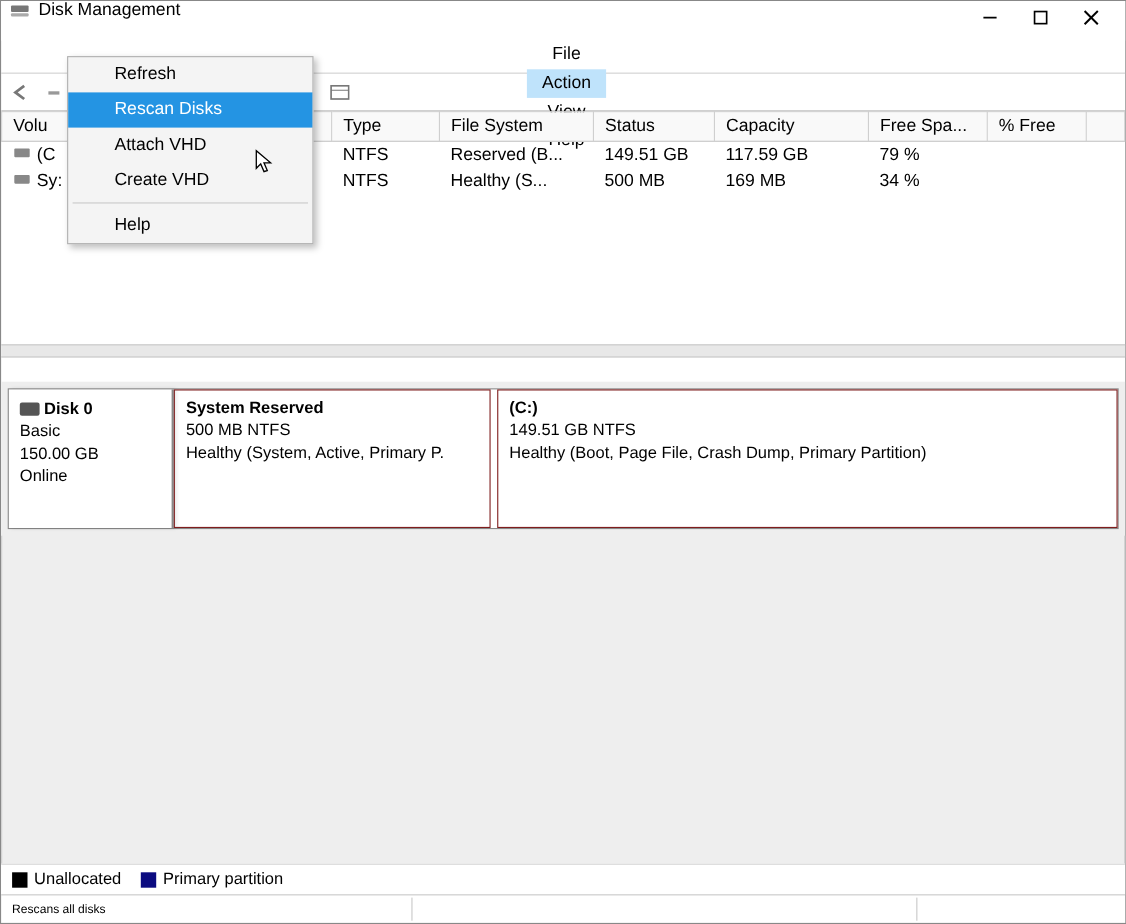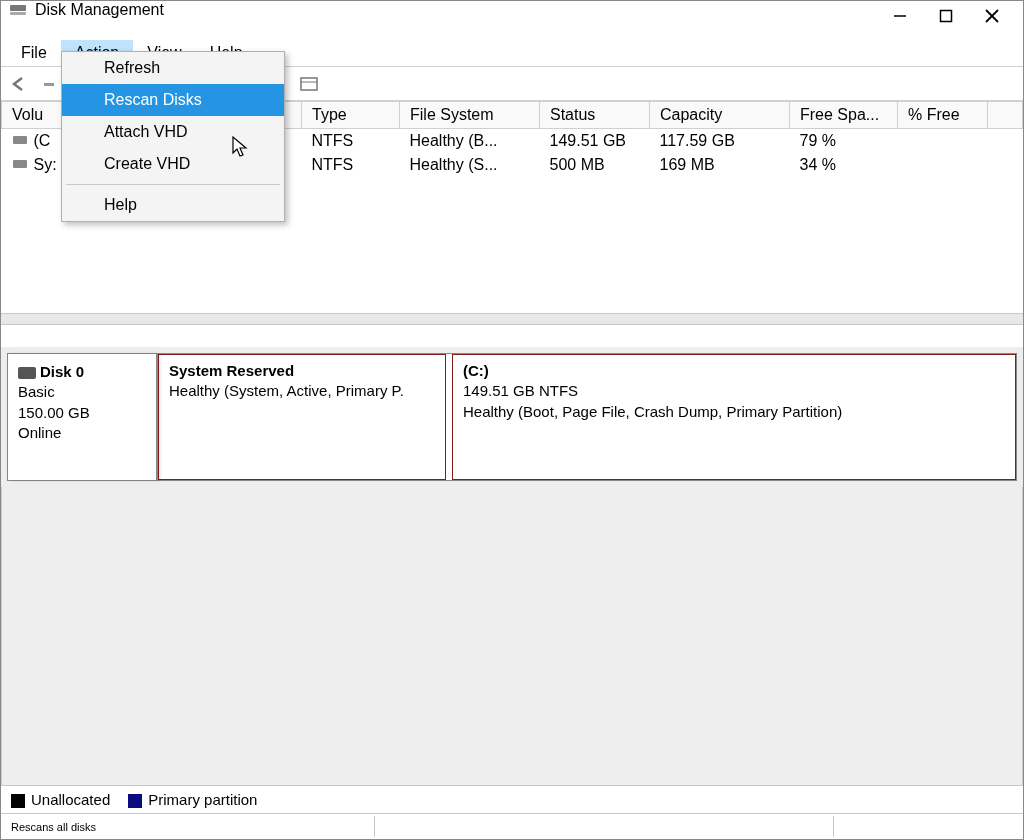--- a/index.html
+++ b/index.html
@@ -28,23 +28,24 @@
 .titlebar .title { font-size: 16px; flex: 0 0 auto; }
 .titlebar .spacer { flex: 1; }
 .winbtn {
   width: 46px; height: 30px;
   display: flex; align-items: center; justify-content: center;
   font-size: 18px;
 }
 .menubar {
   height: 30px;
   display: flex;
-  align-items: flex-end;
+  align-items: center;
   border-bottom: 1px solid #d0d0d0;
   padding-left: 6px;
+  flex-direction: column;
 }
 .menubar .menu-item {
   padding: 4px 14px;
   font-size: 16px;
   display: flex;
   align-items: center;
 }
 .menubar .menu-item.active { background: #bfe3fb; }
 .toolbar {
   height: 34px;
@@ -272,21 +273,21 @@
       <tbody>
         <tr>
           <td class="first" colspan="2">
             <span><svg width="16" height="12">
                   <rect x="1" y="2" width="14" height="8" rx="1" fill="#888"></rect>
                 </svg></span>
             <span>(C</span>
           </td>
           <td>Basic</td>
           <td>NTFS</td>
-          <td>Healthy (B...</td>
+          <td>Reserved (B...</td>
           <td>149.51 GB</td>
           <td>117.59 GB</td>
           <td>79 %</td>
           <td></td>
         </tr>
         <tr>
           <td class="first" colspan="2">
             <span><svg width="16" height="12">
                   <rect x="1" y="2" width="14" height="8" rx="1" fill="#888"></rect>
                 </svg></span>
@@ -312,20 +313,21 @@
         <div><span class="dicon"></span><span class="dname">Disk 0</span></div>
         <div>Basic</div>
         <div>150.00 GB</div>
         <div>Online</div>
       </div>
       <div class="parts">
         <div class="part" style="flex:0 0 288px">
           <div class="phead"></div>
           <div class="pbody">
             <div class="ptitle">System Reserved</div>
+            <div>500 MB NTFS</div>
             <div>Healthy (System, Active, Primary P.</div>
           </div>
         </div>
         <div class="part" style="flex:1">
           <div class="phead"></div>
           <div class="pbody">
             <div class="ptitle">(C:)</div>
             <div>149.51 GB NTFS</div>
             <div>Healthy (Boot, Page File, Crash Dump, Primary Partition)</div>
           </div>

